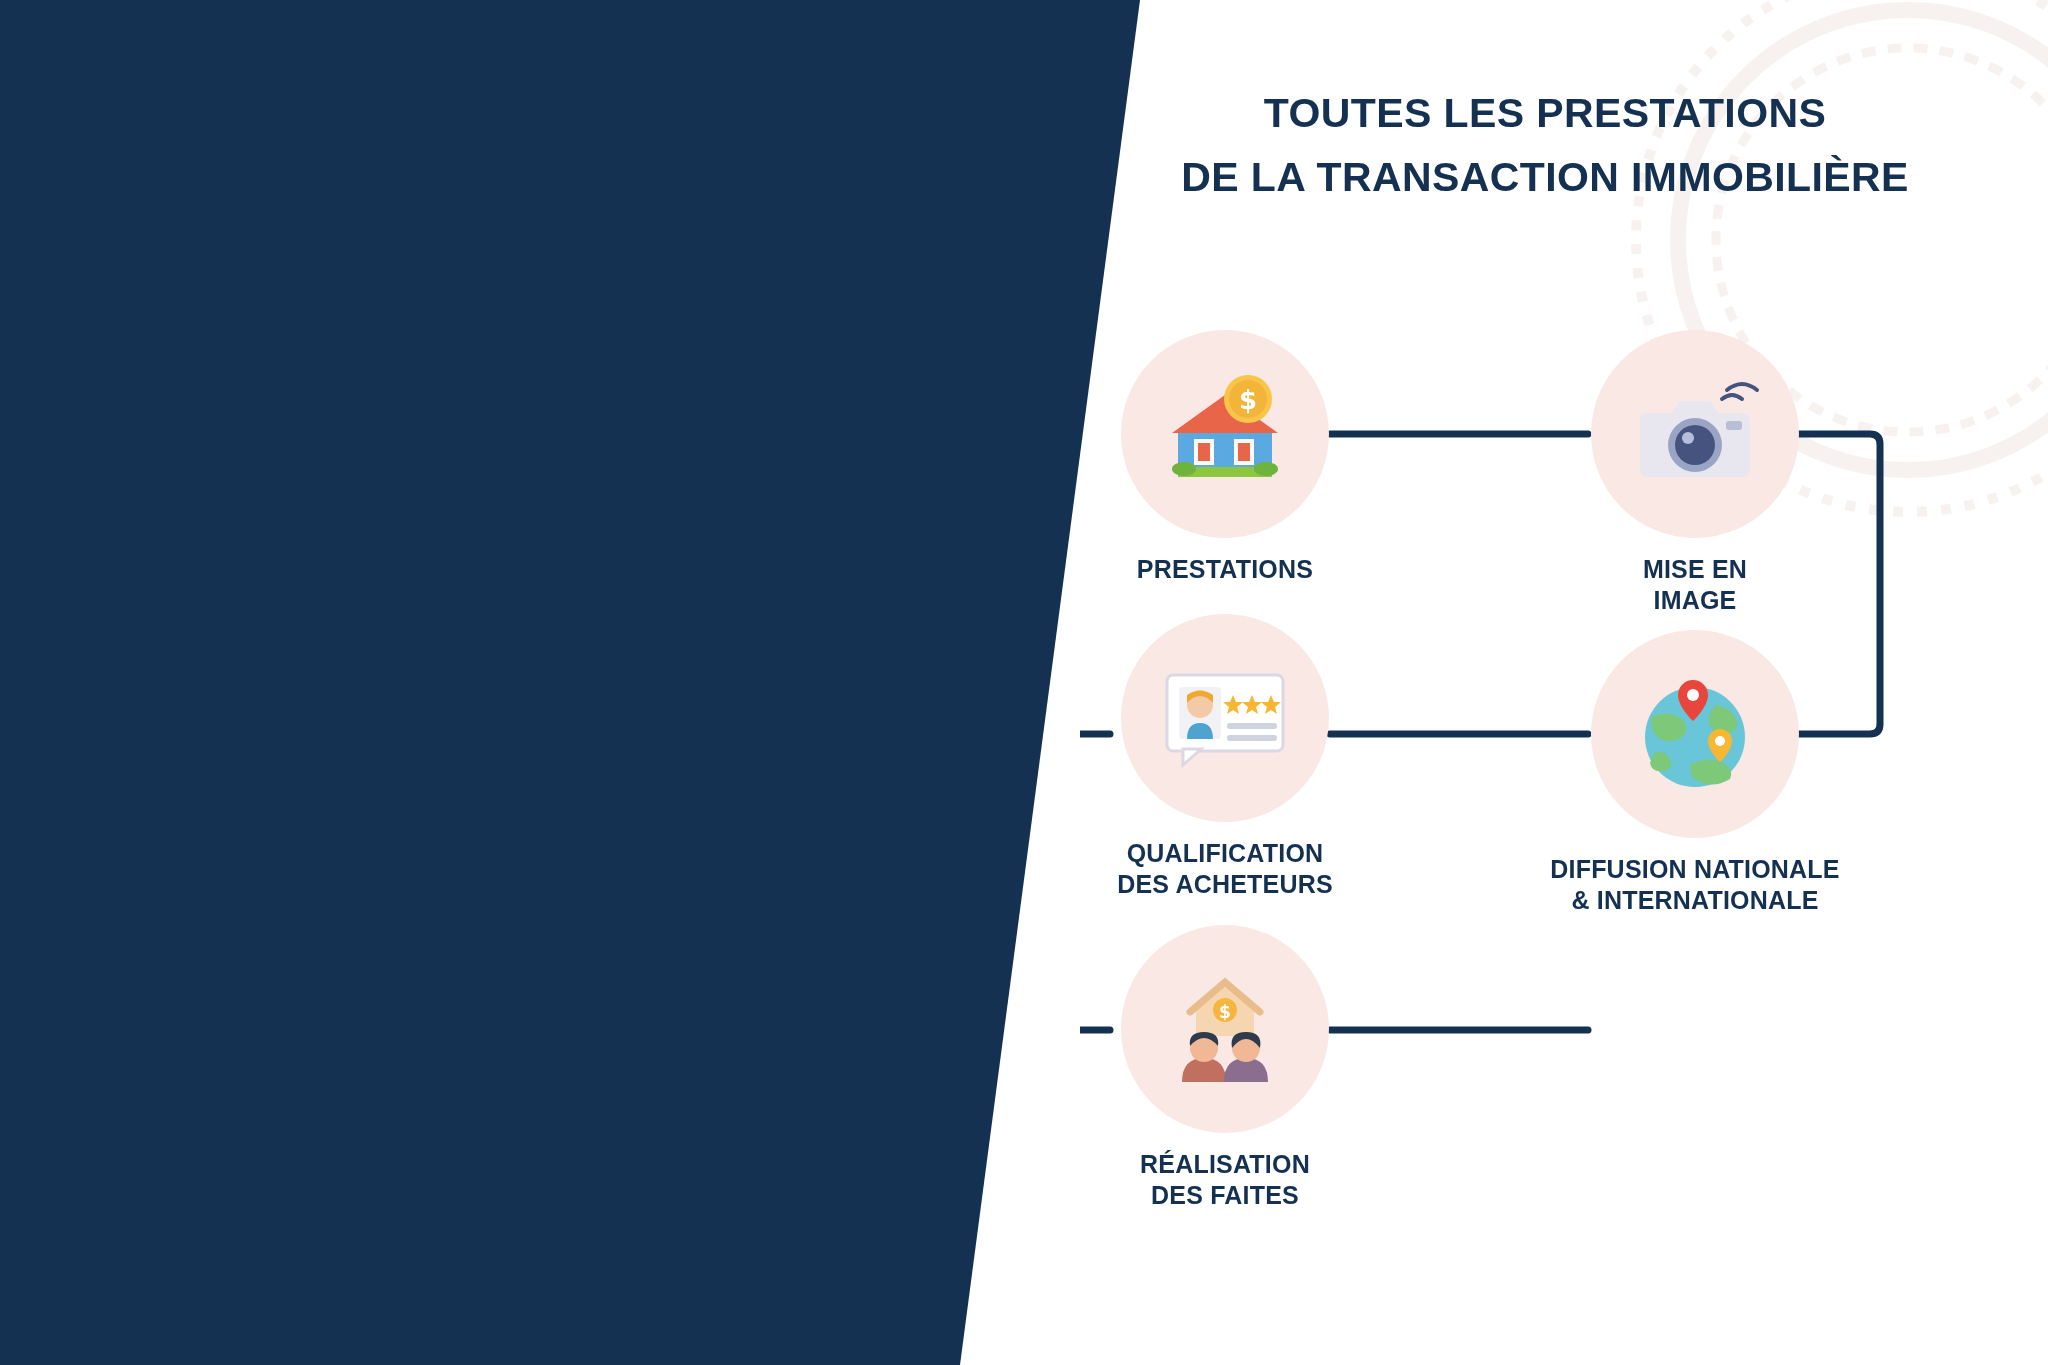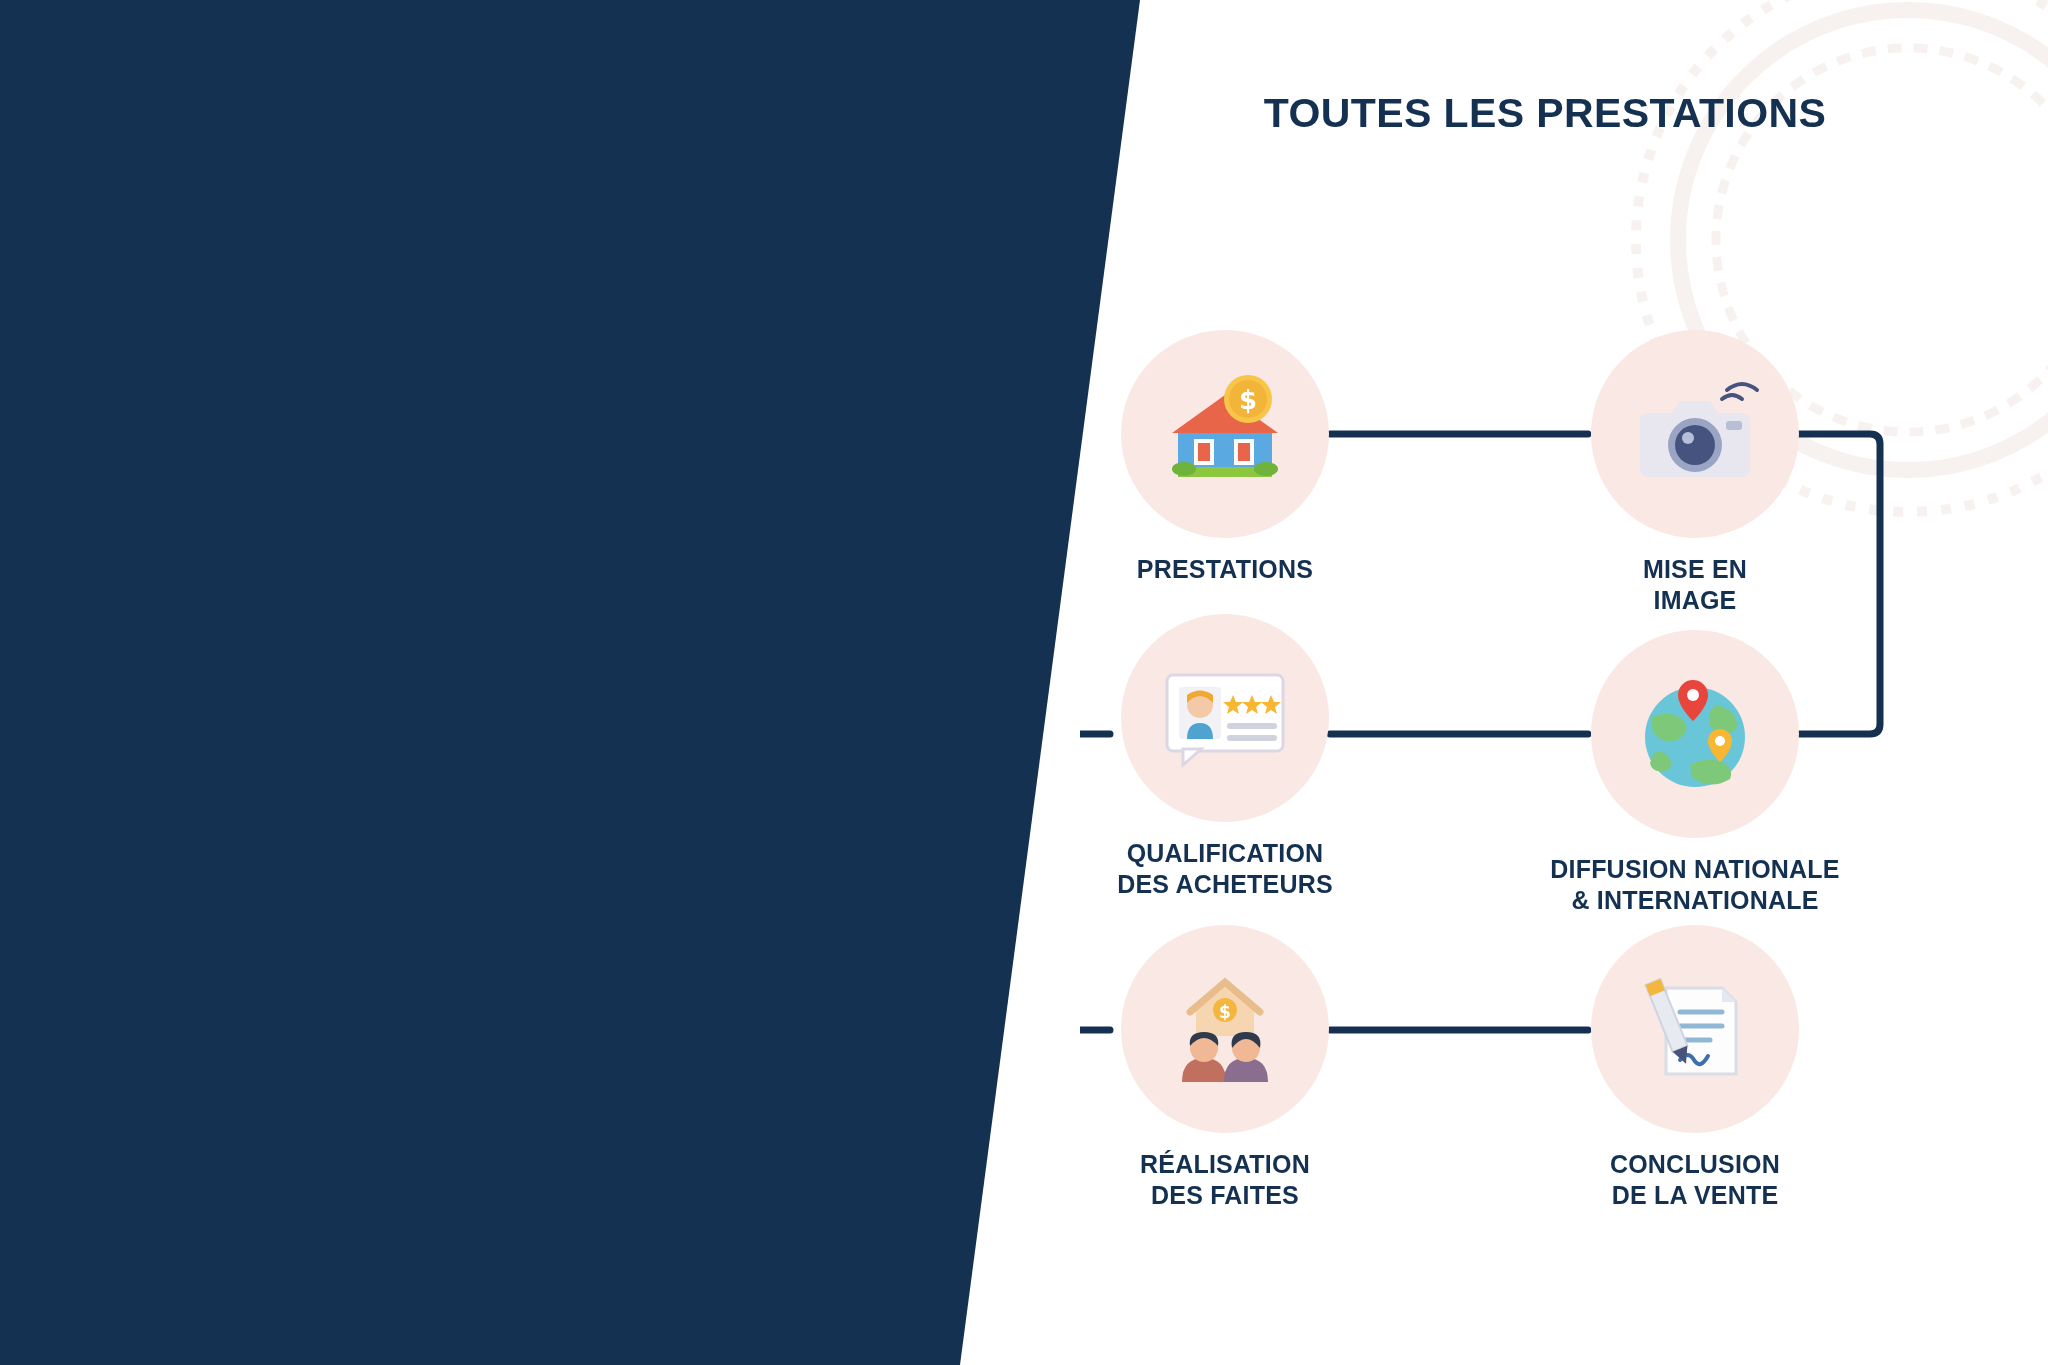--- a/index.html
+++ b/index.html
@@ -234,20 +234,21 @@
   </div>
 
   <svg class="badge" viewBox="0 0 104 104">
     <circle cx="52" cy="52" r="48" fill="none" stroke="#f4e7e4" stroke-width="4"></circle>
     <path d="M32 72 L32 42 L40 42 L40 49 L47 49 L47 42 L57 42 L57 49 L64 49 L64 42 L72 42 L72 72 Z" fill="none" stroke="#f4e7e4" stroke-width="4" stroke-linejoin="round"></path>
     <path d="M45 72 L45 60 Q52 54 59 60 L59 72" fill="#143152" stroke="#f4e7e4" stroke-width="4" stroke-linejoin="round"></path>
   </svg>
 
   <div class="right-title">
     <div>TOUTES LES PRESTATIONS</div>
+    <div>DE LA TRANSACTION IMMOBILIÈRE</div>
   </div>
 
   <div class="flow">
 
     <svg class="connectors" viewBox="0 0 930 1030">
       <g fill="none" stroke="#143152" stroke-width="7" stroke-linecap="round" stroke-linejoin="round">
 
         <line x1="250" y1="104" x2="508" y2="104"></line>
 
         <path d="M 718 104 L 790 104 Q 800 104 800 114 L 800 394 Q 800 404 790 404 L 718 404"></path>
@@ -358,36 +359,15 @@
 
           <path d="M64 118 q0 -24 22 -24 q22 0 22 24 Z" fill="#8a6d8f"></path>
           <circle cx="86" cy="84" r="14" fill="#f0b894"></circle>
           <path d="M72 84 q14 -18 28 0 q3 -16 -14 -16 q-17 0 -14 16 Z" fill="#2f3a4d"></path>
         </svg>
       </div>
       <div class="node-label">RÉALISATION
 DES FAITES</div>
     </div>
 
-    <div class="node" id="node-conclusion">
-      <div class="circle">
-        <svg width="130" height="130" viewBox="0 0 130 130">
-          <path d="M36 24 H92 L106 38 V110 H36 Z" fill="#fdfdfd" stroke="#d9dde6" stroke-width="3"></path>
-          <path d="M92 24 V38 H106 Z" fill="#e4e9f1"></path>
-          <g stroke="#8fb7d6" stroke-width="5" stroke-linecap="round">
-            <line x1="50" y1="48" x2="92" y2="48"></line>
-            <line x1="50" y1="62" x2="92" y2="62"></line>
-            <line x1="50" y1="76" x2="80" y2="76"></line>
-          </g>
-          <path d="M50 96 q8 -10 14 0 q6 10 14 -4" fill="none" stroke="#3f6fa8" stroke-width="4" stroke-linecap="round"></path>
-          <g transform="rotate(-22 44 70)">
-            <rect x="36" y="14" width="16" height="72" fill="#e8eaf1" stroke="#cfd4e0" stroke-width="2"></rect>
-            <rect x="36" y="14" width="16" height="12" fill="#f4b63f"></rect>
-            <path d="M36 86 L44 102 L52 86 Z" fill="#46537e"></path>
-          </g>
-        </svg>
-      </div>
-      <div class="node-label">CONCLUSION
-DE LA VENTE</div>
-    </div>
 
   </div>
 </div>
 
 </body></html>

